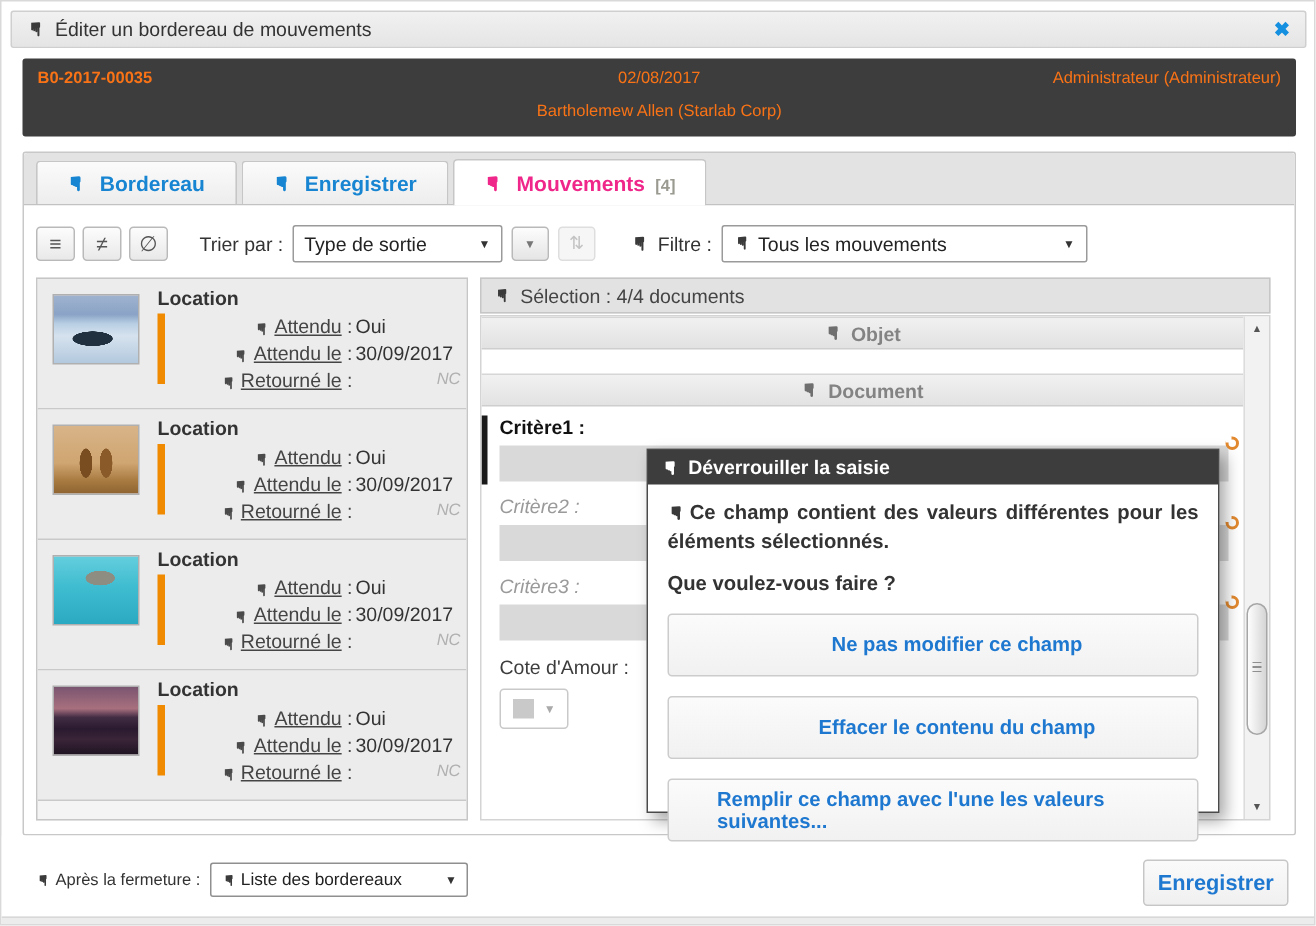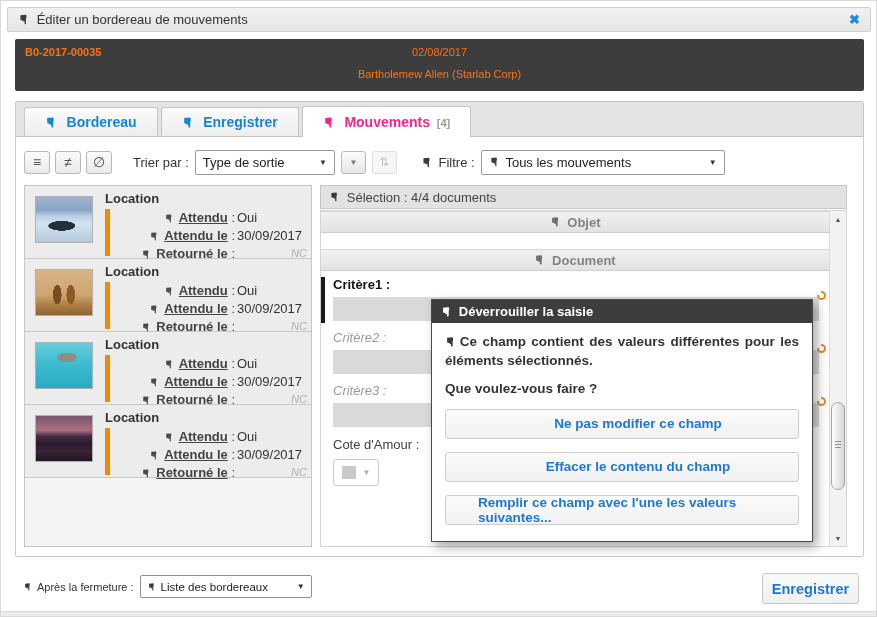--- a/index.html
+++ b/index.html
@@ -51,41 +51,41 @@
     background:linear-gradient(#fcfcfc,#e5e5e5); color:#777; font-size:8px; display:flex;
     align-items:center; justify-content:center; cursor:pointer; }
   .sort-dir { font-size:12px; color:#c3c3c3; background:#f6f6f6; border-color:#dedede; }
   .filter-hand { font-size:13px; color:#3a3a3a; margin:0 6px 0 24px; }
   .sel-filter { width:244px; }
   .sel-filter .hand, .footer-select .hand { font-size:12px; color:#3a3a3a; margin-right:6px; }
 
   
   .doc-list { position:absolute; left:8px; top:83px; width:288px; height:362px;
     border:1px solid #c6c6c6; background:#f4f4f4; overflow:hidden; }
-  .doc-item { position:relative; height:73px; background:#ececec; border-bottom:1px solid #c9c9c9; cursor:pointer; }
+  .doc-item { position:relative; height:87px; background:#ececec; border-bottom:1px solid #c9c9c9; cursor:pointer; }
   .thumb { position:absolute; left:10px; top:10px; width:58px; height:47px; border:1px solid #b0b0b0; }
   .thumb.whale { background-image:
       radial-gradient(ellipse 22px 8px at 46% 64%, #20303e 60%, rgba(32,48,62,0) 62%),
       linear-gradient(180deg,#9fb3cf 0%,#8aa3c6 28%,#b9cfe4 42%,#d6e2ee 60%,#b3c9de 100%); }
   .thumb.giraffes { background-image:
       radial-gradient(ellipse 7px 16px at 38% 55%, #7a4d20 60%, rgba(122,77,32,0) 62%),
       radial-gradient(ellipse 7px 16px at 62% 55%, #8a5a28 60%, rgba(138,90,40,0) 62%),
       linear-gradient(180deg,#d8b488 0%,#cfa571 55%,#a97c42 80%,#8f6430 100%); }
   .thumb.hut { background-image:
       radial-gradient(ellipse 16px 8px at 55% 32%, #8d8d82 60%, rgba(141,141,130,0) 62%),
       linear-gradient(180deg,#63cedd 0%,#3fbcd0 45%,#2aaac2 100%); }
   .thumb.castle { background-image:
       linear-gradient(180deg,#7a5570 0%,#a8707e 32%,#412c44 45%,#2a1a30 62%,#3a2438 78%,#1f1422 100%); }
   .di-title { position:absolute; left:80px; top:5px; font-size:13px; font-weight:bold; color:#333; }
   .di-bar { position:absolute; left:80px; top:23px; width:5px; height:47px; background:#f08a00; }
   .di-rows { position:absolute; left:92px; top:22px; right:4px; }
   .di-row { display:grid; grid-template-columns:118px auto; column-gap:0; height:18px; align-items:center; }
   .di-row .lbl { text-align:right; font-size:13px; color:#444; white-space:nowrap; }
   .di-row .lbl .hand { font-size:11px; color:#4a4a4a; margin-right:5px; }
-  .di-row .lbl u { text-decoration:underline;font-weight:bold; }
+  .di-row .lbl u { text-decoration:underline; }
   .di-row .val { font-size:13px; color:#333; padding-left:2px; }
   .di-row .val.muted { color:#b0b0b0; font-style:italic; font-size:11px;text-align:right; }
 
   
   .right-panel { position:absolute; left:304px; top:83px; width:527px; height:362px; }
   .selection-bar { position:absolute; left:0; top:0; right:0; height:24px; background:#e2e2e2;
     border:1px solid #c6c6c6; display:flex; align-items:center; padding:0 8px; font-size:13px; color:#444; }
   .selection-bar .hand { font-size:12px; color:#3a3a3a; margin-right:7px; }
   .scroll-region { position:absolute; left:0; top:25px; right:0; bottom:0; border:1px solid #d4d4d4; background:#fff; }
   .form-area { position:absolute; left:0; top:0; right:17px; bottom:0; overflow:hidden; }
@@ -123,21 +123,21 @@
   
   .popup { position:absolute; left:430px; top:298px; width:382px; height:243px; background:#fff;
     border:1px solid #4a4a4a; box-shadow:4px 5px 10px rgba(0,0,0,0.35); z-index:50; }
   .popup-header { height:23px; background:#3d3d3d; color:#fff; display:flex; align-items:center;
     padding:0 9px; font-size:13px; font-weight:bold; }
   .popup-header .hand { color:#fff; font-size:12px; margin-right:7px; }
   .popup-body { padding:10px 13px; }
   .popup-msg { font-size:13.5px; font-weight:bold; color:#333; text-align:justify; line-height:1.4; }
   .popup-msg .hand { font-size:12px; color:#3a3a3a; margin-right:4px; }
   .popup-q { font-size:13.5px; font-weight:bold; color:#333; margin-top:10px; }
-  .popup-btn { display:flex; align-items:center; justify-content:center; width:100%; height:30px;
+  .popup-btn { display:flex; align-items:center; justify-content:center; width:100%; height:42px;
     margin-top:13px; background:linear-gradient(#fbfbfb,#f1f1f1); border:1px solid #ccc; border-radius:3px;
     color:#1e78d0; font-weight:bold; font-size:13.5px; cursor:pointer;padding-left:32px; }
 
   
   .footer { position:absolute; left:0; top:556px; width:877px; height:56px; background:#fff; }
   .footer-left { position:absolute; left:22px; top:18px; display:flex; align-items:center; }
   .footer-left .hand { font-size:10px; color:#3a3a3a; margin-right:5px; }
   .footer-label { font-size:11px; color:#333; margin-right:6px; white-space:nowrap; }
   .footer-select { width:172px; height:23px; border:1px solid #8f8f8f; border-radius:2px; background:#fff;
     display:flex; align-items:center; padding:0 6px; font-size:11.5px; color:#222; cursor:pointer; }
@@ -155,20 +155,21 @@
 <div class="titlebar">
   <i class="hand">☛</i>
   <span class="ttl">Éditer un bordereau de mouvements</span>
   <span class="close-x">✖</span>
 </div>
 
 <div class="doc-header">
   <div class="dh-row1">
     <span class="dh-ref">B0-2017-00035</span>
     <span class="dh-date">02/08/2017</span>
+    <span class="dh-user">Administrateur (Administrateur)</span>
   </div>
   <div class="dh-row2">Bartholemew Allen (Starlab Corp)</div>
 </div>
 
 <div class="content-frame">
 
   <div class="tabstrip">
     <div class="tab">
       <i class="hand" style="color:#1885d2">☛</i>
       <span>Bordereau</span>

